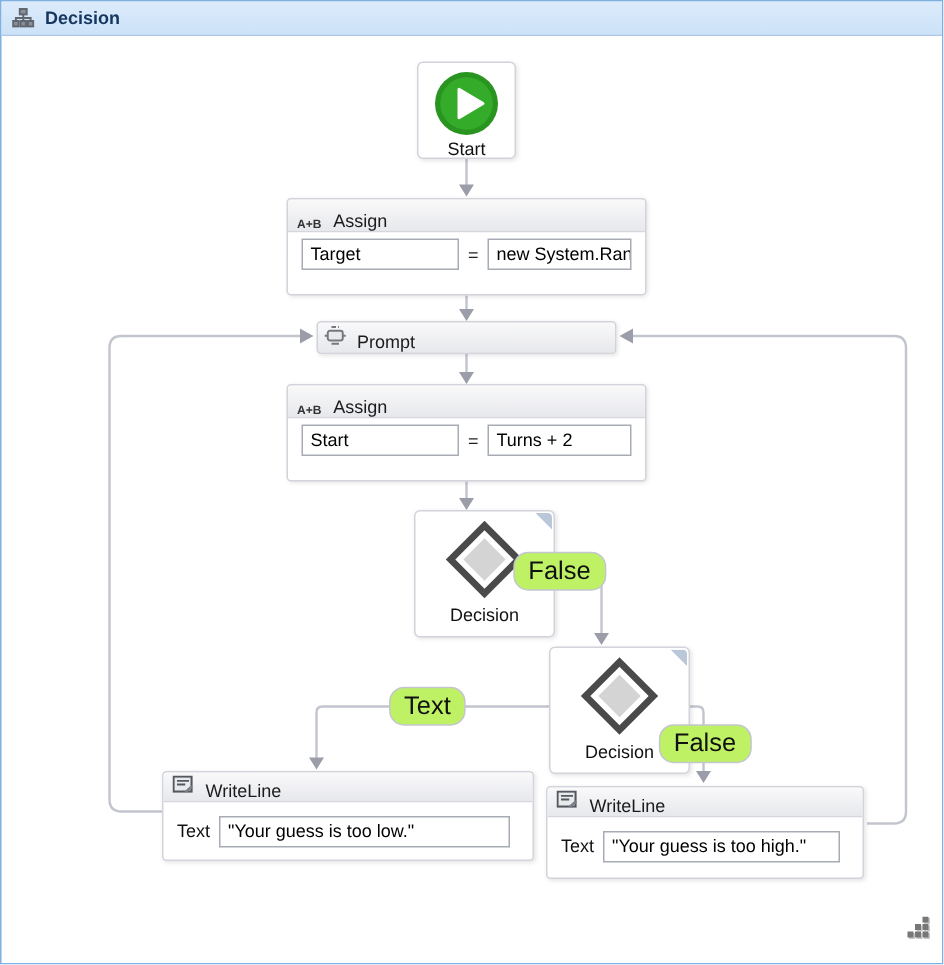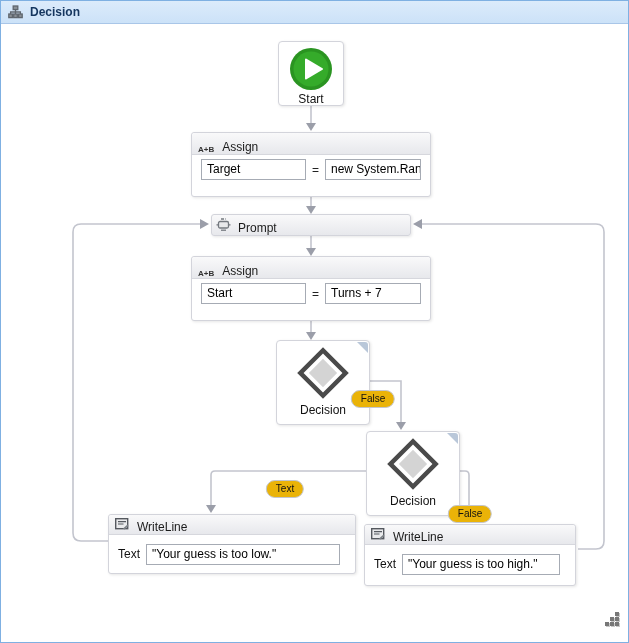--- a/index.html
+++ b/index.html
@@ -71,22 +71,22 @@
   
   .wl1{left:107px;top:513px;width:248px;height:60px;}
   .wl2{left:363px;top:523px;width:212px;height:62px;}
   .writeline .act-header{height:20px;}
   .writeline .act-body{height:38px;}
   .wl-label{font-size:12px;color:#111;flex:0 0 auto;}
   .wl-text{flex:1;margin-right:6px;}
   
   .pill{
     position:absolute;z-index:3;transform:translate(-50%,-50%);
-    background:#eab308;border:1px solid #c3c6cf;border-radius:10px;
-    font-size:10px;color:#111;padding:2px 9px;line-height:1.2;white-space:nowrap;margin-top:18px;
+    background:#bef264;border:1px solid #c3c6cf;border-radius:10px;
+    font-size:17px;color:#111;padding:2px 9px;line-height:1.2;white-space:nowrap;
   }
   
   .resize-grip{position:absolute;right:7px;bottom:9px;z-index:3;}
 </style>
 </head>
 <body>
 
 <div class="designer">
 
   <div class="titlebar">
@@ -165,21 +165,21 @@
   </div>
 
   <div class="activity assign2">
     <div class="act-header">
       <span class="assign-glyph">A+B</span>
       <span class="act-title">Assign</span>
     </div>
     <div class="act-body">
       <div class="textbox assign-to">Start</div>
       <span class="equals">=</span>
-      <div class="textbox assign-val">Turns + 7</div>
+      <div class="textbox assign-val">Turns + 2</div>
     </div>
   </div>
 
   <div class="node decision d1">
     <span class="corner"></span>
     <svg class="diamond" width="52" height="52" viewBox="0 0 52 52">
       <g transform="rotate(45 26 26)">
         <rect x="10" y="10" width="32" height="32" fill="#fff" stroke="#4a4a4a" stroke-width="4.5"></rect>
         <rect x="16" y="16" width="20" height="20" fill="#d4d4d4"></rect>
       </g>

